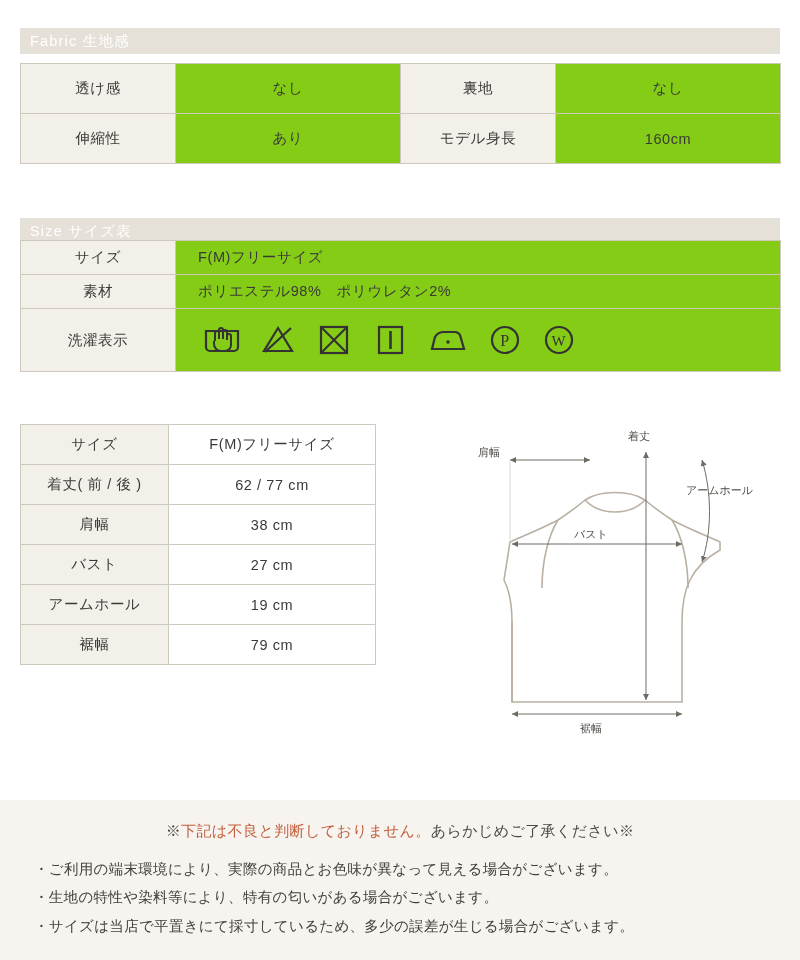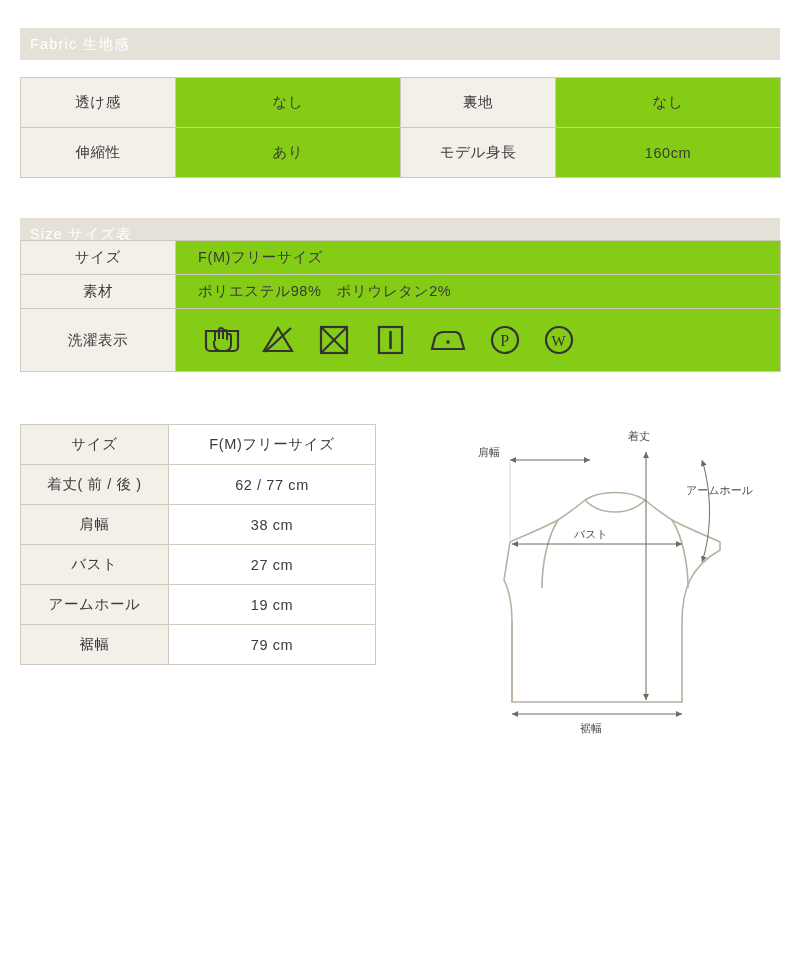--- a/index.html
+++ b/index.html
@@ -10,21 +10,21 @@
     font-family: "Liberation Sans", sans-serif;
     color: #333333;
     position: relative;
     overflow: hidden;
   }
   .page { width:800px; height:960px; position:relative; }
 
   
   .sec-head {
     position:absolute;
-    height: 32px;
+    height: 26px;
     background: #e6e1d8;
     color: #ffffff;
     font-size: 14.5px;
     letter-spacing: 1.2px;
     display:flex; align-items:center;
     padding-left: 10px;
   }
 
   
   table.t {
@@ -38,21 +38,21 @@
     color: #3a3a38;
     text-align:center;
     vertical-align: middle;
     letter-spacing: 0.6px;
     padding: 0 4px;
   }
   td.lbl { background:#f3f0ea; }
   td.val { background:#84cc16; }
 
   
-  #fabric-table { left:20px; top:77px; width:760px; }
+  #fabric-table { left:20px; top:63px; width:760px; }
   #fabric-table td { height:50px; }
 
   
   #size-table { left:20px; top:240px; width:760px; }
   #size-table td { height:34px; }
   #size-table td.tall { height:63px; }
   #size-table td.valleft { text-align:left; padding-left:22px; }
 
   
   .laundry {
@@ -280,14 +280,22 @@
       <text x="236" y="82" font-family="Liberation Sans, sans-serif" font-size="11" fill="#4d4a45">アームホール</text>
 
       <line x1="62" y1="132" x2="232" y2="132" stroke="#6f6a62" stroke-width="1" marker-start="url(#arS)" marker-end="url(#ar)"></line>
       <text x="124" y="126" font-family="Liberation Sans, sans-serif" font-size="11" fill="#4d4a45">バスト</text>
 
       <line x1="62" y1="302" x2="232" y2="302" stroke="#6f6a62" stroke-width="1" marker-start="url(#arS)" marker-end="url(#ar)"></line>
       <text x="130" y="320" font-family="Liberation Sans, sans-serif" font-size="11" fill="#4d4a45">裾幅</text>
     </svg>
   </div>
 
+  <div id="notice">
+    <div class="n-title">
+      <span>※</span><b>下記は不良と判断しておりません。</b><span>あらかじめご了承ください※</span>
+    </div>
+    <div class="n-line">・ご利用の端末環境により、実際の商品とお色味が異なって見える場合がございます。</div>
+    <div class="n-line">・生地の特性や染料等により、特有の匂いがある場合がございます。</div>
+    <div class="n-line">・サイズは当店で平置きにて採寸しているため、多少の誤差が生じる場合がございます。</div>
+  </div>
 
 </div>
 
 </body></html>

